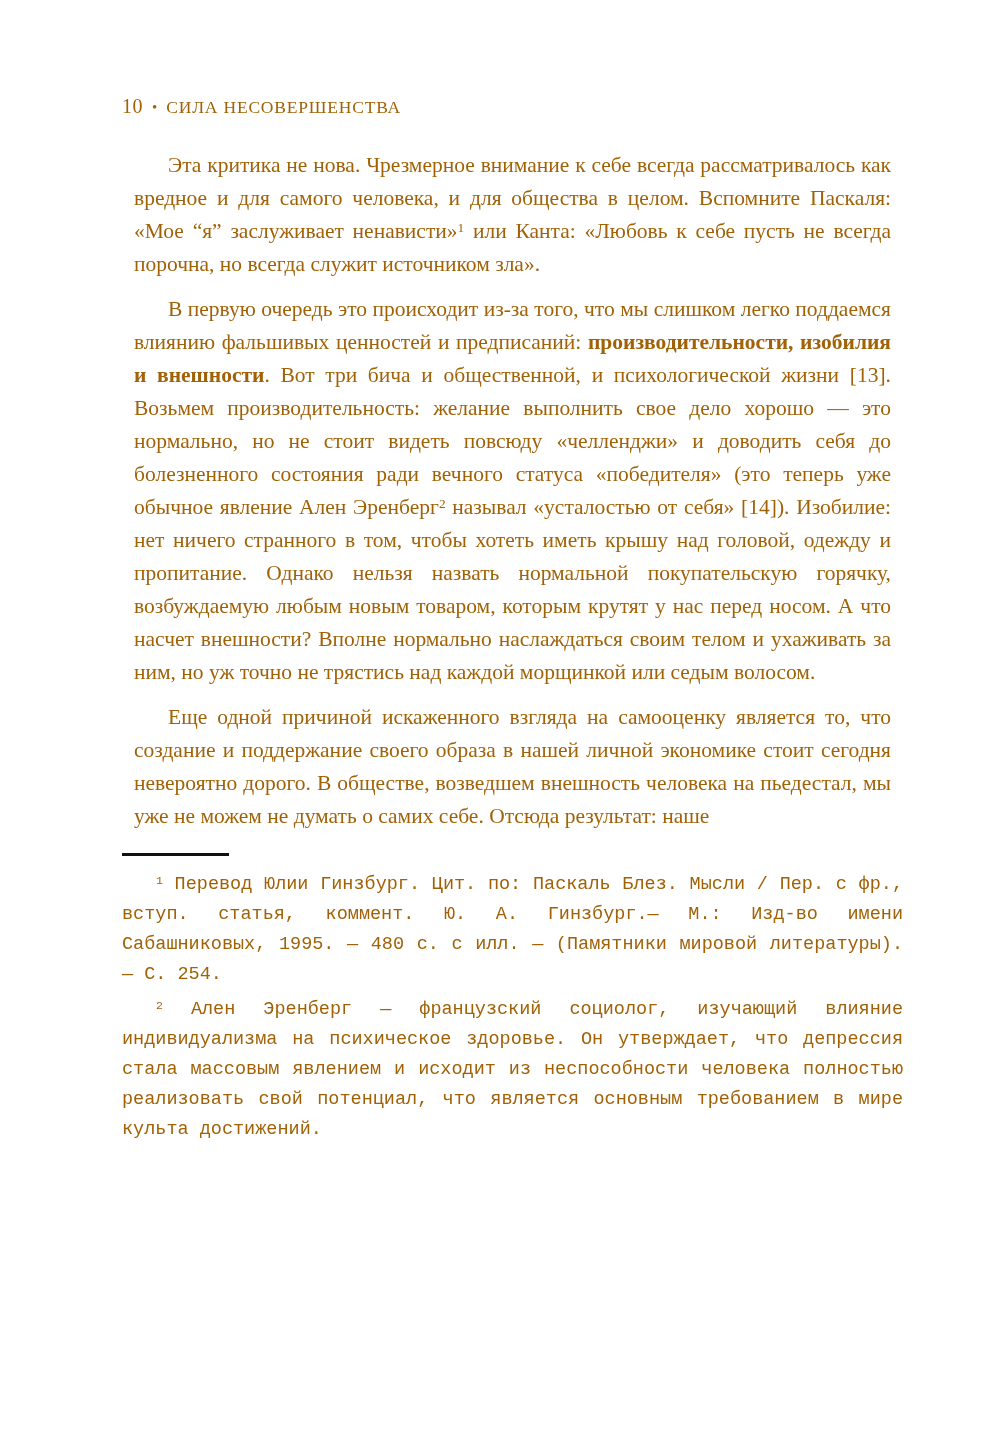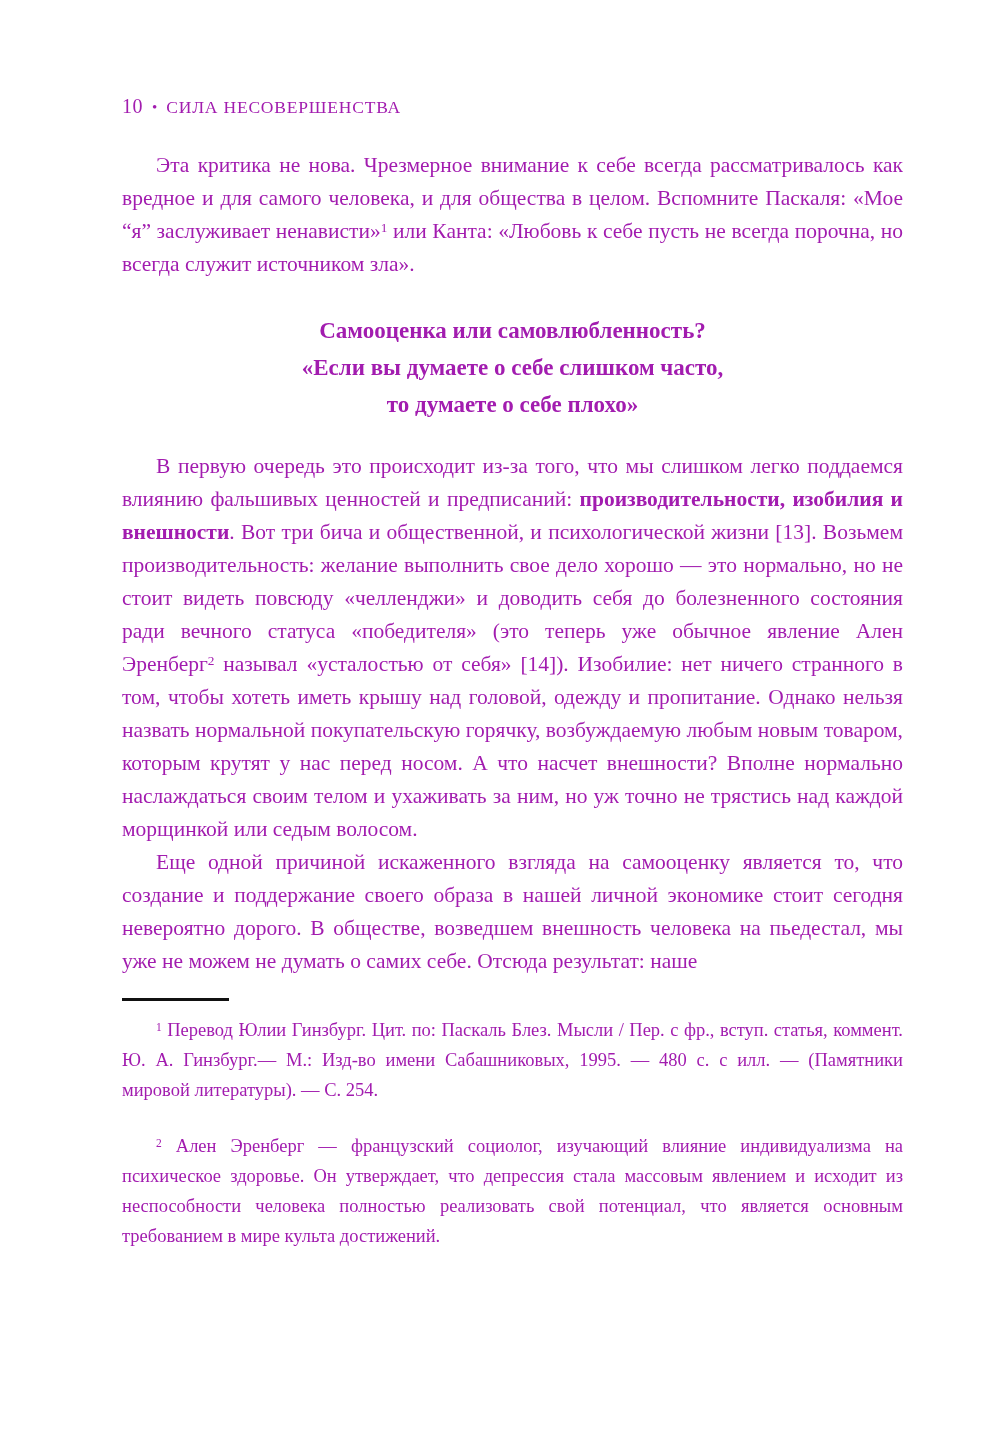--- a/index.html
+++ b/index.html
@@ -6,21 +6,21 @@
     margin: 0;
     padding: 0;
     background: #e8e8e8;
   }
   .page {
     position: relative;
     width: 986px;
     height: 1447px;
     margin: 0 auto;
     background: #ffffff;
-    color: #a21caf;
+    color: #a16207;
     box-sizing: border-box;
     padding: 94px 83px 0 122px;
     font-family: "Liberation Serif", "DejaVu Serif", serif;
     overflow: hidden;
   }
   .running-header {
     font-size: 20px;
     line-height: 24px;
     margin-bottom: 30px;
     white-space: nowrap;
@@ -32,21 +32,21 @@
     display: inline-block;
     margin: 0 9px;
     font-size: 15px;
     vertical-align: 1px;
   }
   .running-header .running-title {
     font-size: 17.5px;
     letter-spacing: 0.8px;
   }
   .body-par {
-    margin: 0;
+    margin: 12px;
     font-size: 21.5px;
     line-height: 33px;
     text-align: justify;
     text-indent: 34px;
   }
   .section-heading {
     margin: 31px 0 27px 0;
     text-align: center;
     font-weight: bold;
     font-size: 23px;
@@ -60,23 +60,24 @@
     border: 0;
     border-top: 3px solid #111111;
     margin: 0 0 14px 0;
   }
   .footnote {
     margin: 0;
     font-size: 18.5px;
     line-height: 30px;
     text-align: justify;
     text-indent: 34px;
+    font-family: Liberation Mono, monospace;
   }
   .footnote + .footnote {
-    margin-top: 26px;
+    margin-top: 5px;
   }
   sup.fn-ref {
     font-size: 0.62em;
     line-height: 0;
     position: relative;
     top: -0.45em;
     vertical-align: baseline;
   }
   b.run-bold {
     font-weight: bold;
@@ -86,25 +87,20 @@
 <body>
 
 <div class="page">
 
   <div class="running-header">
     <span class="page-num">10</span><span class="bullet">•</span><span class="running-title">СИЛА НЕСОВЕРШЕНСТВА</span>
   </div>
 
   <p class="body-par"><span>Эта критика не нова. Чрезмерное внимание к себе всегда рассматривалось как вредное и для самого человека, и для общества в целом. Вспомните Паскаля: «Мое “я” заслуживает ненависти»</span><sup class="fn-ref">1</sup><span> или Канта: «Любовь к себе пусть не всегда порочна, но всегда служит источником зла».</span></p>
 
-  <div class="section-heading">
-    <div>Самооценка или самовлюбленность?</div>
-    <div>«Если вы думаете о себе слишком часто,</div>
-    <div>то думаете о себе плохо»</div>
-  </div>
 
   <p class="body-par"><span>В первую очередь это происходит из-за того, что мы слишком легко поддаемся влиянию фальшивых ценностей и предписаний: </span><b class="run-bold">производительности, изобилия и внешности</b><span>. Вот три бича и общественной, и психологической жизни [13]. Возьмем производительность: желание выполнить свое дело хорошо — это нормально, но не стоит видеть повсюду «челленджи» и доводить себя до болезненного состояния ради вечного статуса «победителя» (это теперь уже обычное явление Ален Эренберг</span><sup class="fn-ref">2</sup><span> называл «усталостью от себя» [14]). Изобилие: нет ничего странного в том, чтобы хотеть иметь крышу над головой, одежду и пропитание. Однако нельзя назвать нормальной покупательскую горячку, возбуждаемую любым новым товаром, которым крутят у нас перед носом. А что насчет внешности? Вполне нормально наслаждаться своим телом и ухаживать за ним, но уж точно не трястись над каждой морщинкой или седым волосом.</span></p>
   <p class="body-par"><span>Еще одной причиной искаженного взгляда на самооценку является то, что создание и поддержание своего образа в нашей личной экономике стоит сегодня невероятно дорого. В обществе, возведшем внешность человека на пьедестал, мы уже не можем не думать о самих себе. Отсюда результат: наше</span></p>
 
   <div class="footnote-block">
     <hr class="footnote-rule">
     <p class="footnote"><sup class="fn-ref">1</sup><span> Перевод Юлии Гинзбург. Цит. по: Паскаль Блез. Мысли / Пер. с фр., вступ. статья, коммент. Ю. А. Гинзбург.— М.: Изд-во имени Сабашниковых, 1995. — 480 с. с илл. — (Памятники мировой литературы). — С. 254.</span></p>
     <p class="footnote"><sup class="fn-ref">2</sup><span> Ален Эренберг — французский социолог, изучающий влияние индивидуализма на психическое здоровье. Он утверждает, что депрессия стала массовым явлением и исходит из неспособности человека полностью реализовать свой потенциал, что является основным требованием в мире культа достижений.</span></p>
   </div>
 

